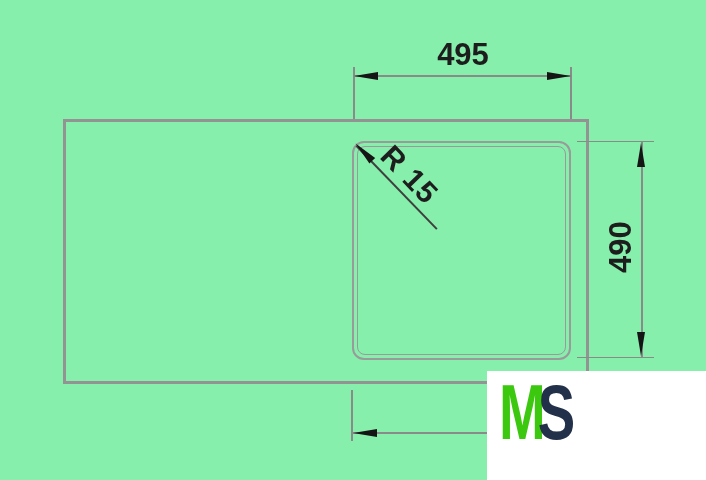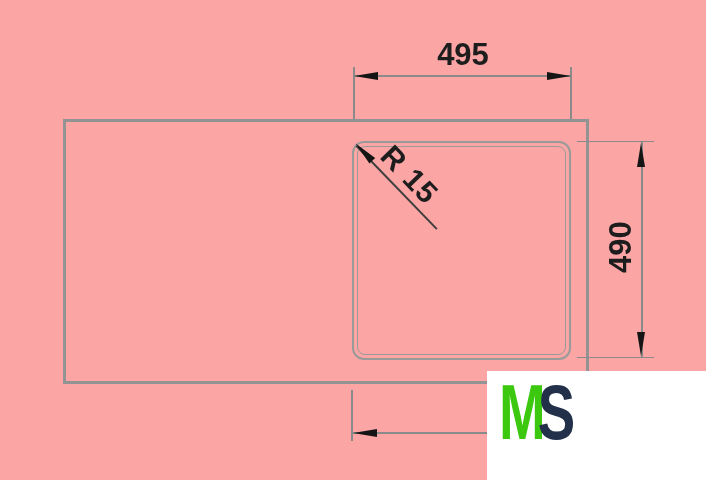--- a/index.html
+++ b/index.html
@@ -1,17 +1,17 @@
 <!DOCTYPE html>
 <html><head>
 <meta charset="utf-8">
 <style>
   html,body{margin:0;padding:0;background:#fff;}
   #stage{
-    position:relative;width:706px;height:480px;background:#fca5a5;overflow:hidden;
+    position:relative;width:706px;height:480px;background:#86efac;overflow:hidden;
     font-family:"Liberation Sans",sans-serif;
   }
   
   .rect-outline{position:absolute;box-sizing:border-box;border:3px solid #939393;background:transparent;}
   .basin-outer{position:absolute;box-sizing:border-box;border:2px solid #9a9a9a;border-radius:12px;}
   .basin-inner{position:absolute;box-sizing:border-box;border:1.6px solid #9a9a9a;border-radius:8px;}
   
   .dline{position:absolute;background:#8a8a8a;}
   .dim-text{
     position:absolute;font-weight:bold;font-size:31px;color:#1d1d1d;

